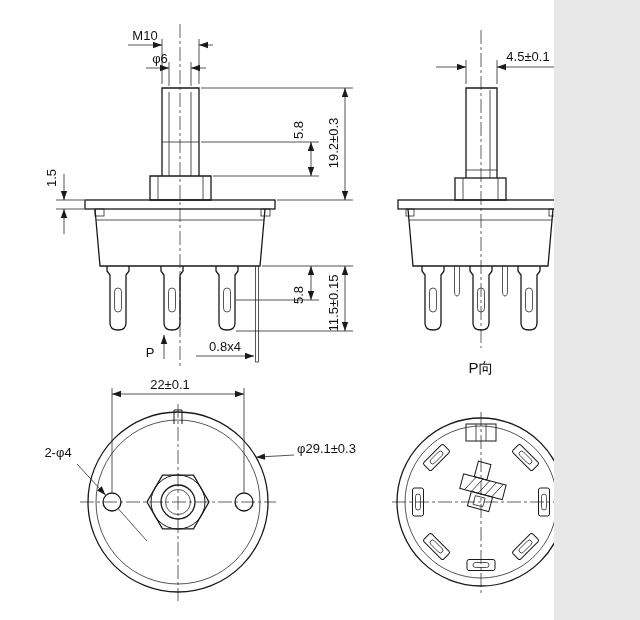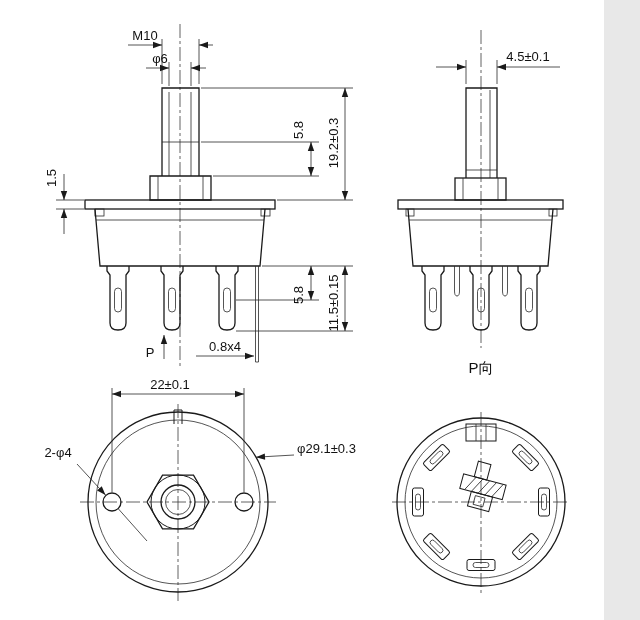--- a/index.html
+++ b/index.html
@@ -1,17 +1,17 @@
 <!DOCTYPE html>
 <html><head>
 <meta charset="utf-8">
 <style>
   html,body{margin:0;padding:0;background:#e8e8e8;}
   .canvas{
-    width:604px;height:620px;background:#ffffff;position:relative;overflow:hidden;
+    width:554px;height:620px;background:#ffffff;position:relative;overflow:hidden;
     font-family:"Liberation Sans","DejaVu Sans",sans-serif;
   }
   svg{position:absolute;left:0;top:0;}
   .ol{stroke:#1a1a1a;stroke-width:1.3;fill:none;stroke-linejoin:miter;stroke-linecap:butt;}
   .ms{stroke:#1a1a1a;stroke-width:1;fill:none;}
   .tl{stroke:#2a2a2a;stroke-width:0.8;fill:none;}
   .dl{stroke:#2a2a2a;stroke-width:0.8;fill:none;}
   .cl{stroke:#3a3a3a;stroke-width:0.8;fill:none;stroke-dasharray:14 3 3 3;}
   text{font-family:"Liberation Sans","DejaVu Sans",sans-serif;font-size:13px;fill:#111;}
   .t{text-anchor:middle;}

